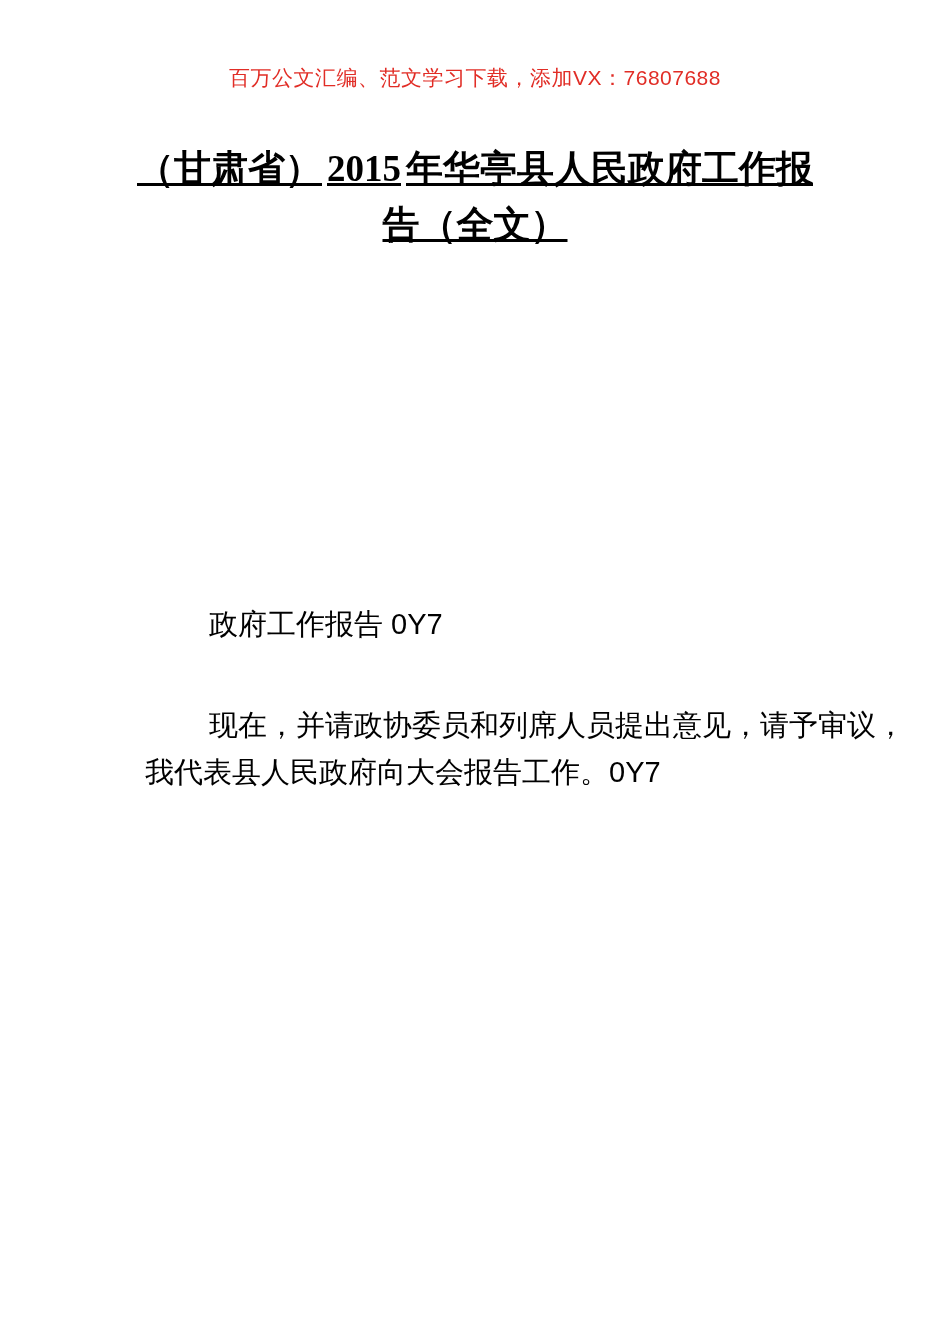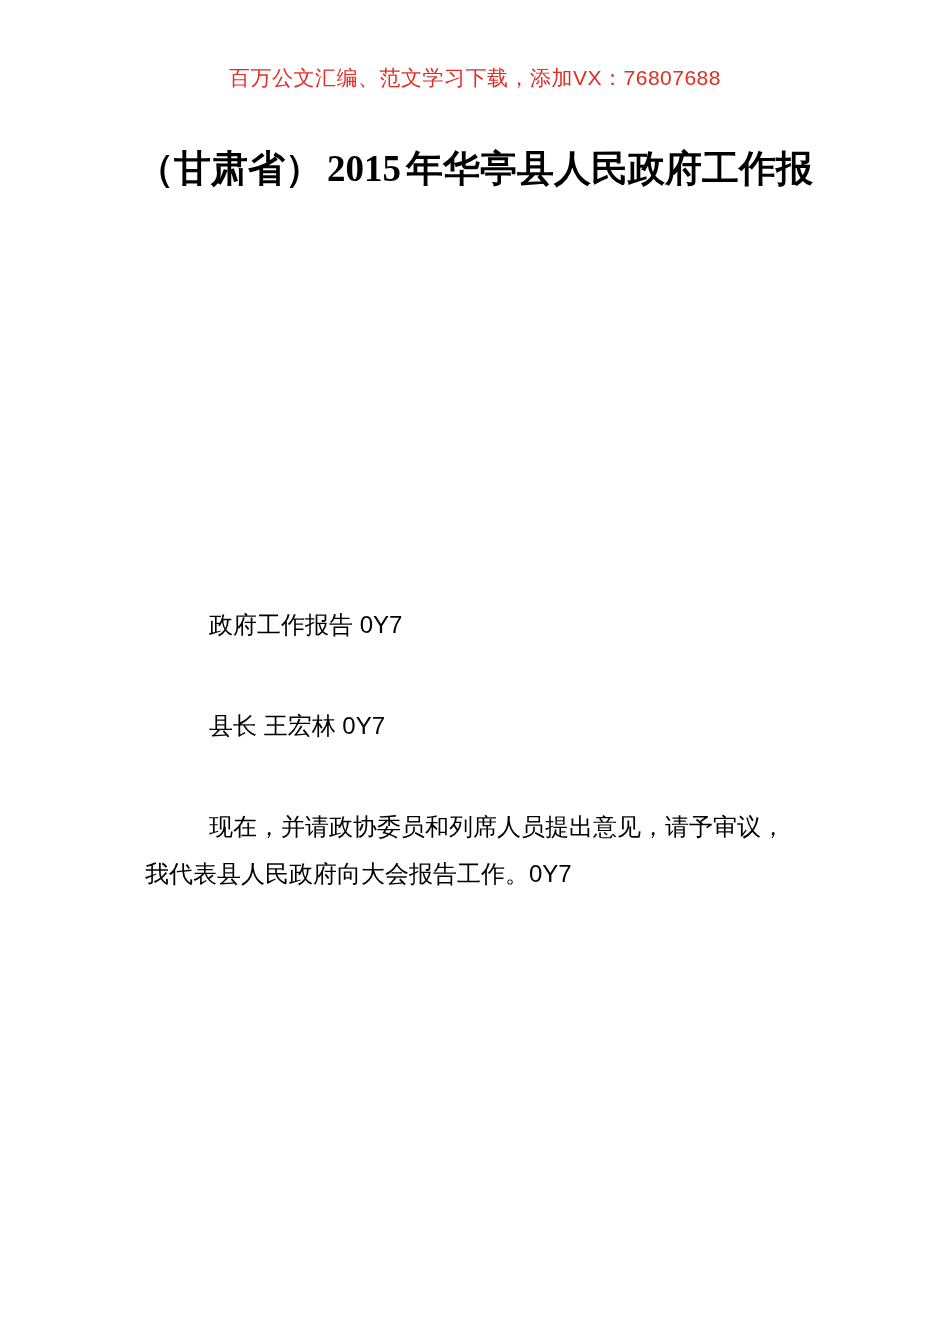--- a/index.html
+++ b/index.html
@@ -32,61 +32,60 @@
     position: absolute;
     top: 141px;
     left: 60px;
     right: 60px;
     margin: 0;
     text-align: center;
     font-size: 37px;
     line-height: 56px;
     font-weight: 700;
     color: var(--text-black, #000000);
+    text-decoration: underline;
   }
   .title-line { display: block; }
   .title-num {
     font-family: "Liberation Serif", "DejaVu Serif", serif;
     padding: 0 5px;
   }
   .content {
     position: absolute;
     left: 145px;
     top: 601px;
     width: 690px;
   }
   .para {
     margin: 0 0 54px 0;
-    font-size: 24px;
+    font-size: 29px;
     line-height: 47px;
   }
   .line { white-space: nowrap; }
   .line.indent { padding-left: 64px; }
 </style>
 </head>
 <body>
 
 <div class="page">
 
   <div class="notice">百万公文汇编、范文学习下载，添加VX：76807688</div>
 
   <h1 class="doc-title">
     <span class="title-line"><span>（甘肃省）</span><span class="title-num">2015</span><span>年华亭县人民政府工作报</span></span>
+    <span class="title-line">告（全文）</span>
   </h1>
 
   <div class="content">
 
     <p class="para">
       <span class="line indent">政府工作报告 0Y7</span>
     </p>
 
 
-    <p class="para">
-      <span class="line indent">县长 王宏林 0Y7</span>
-    </p>
 
 
     <p class="para">
       <span class="line indent">现在，并请政协委员和列席人员提出意见，请予审议，</span>
       <span class="line">我代表县人民政府向大会报告工作。0Y7</span>
     </p>
 
   </div>
 </div>
 

